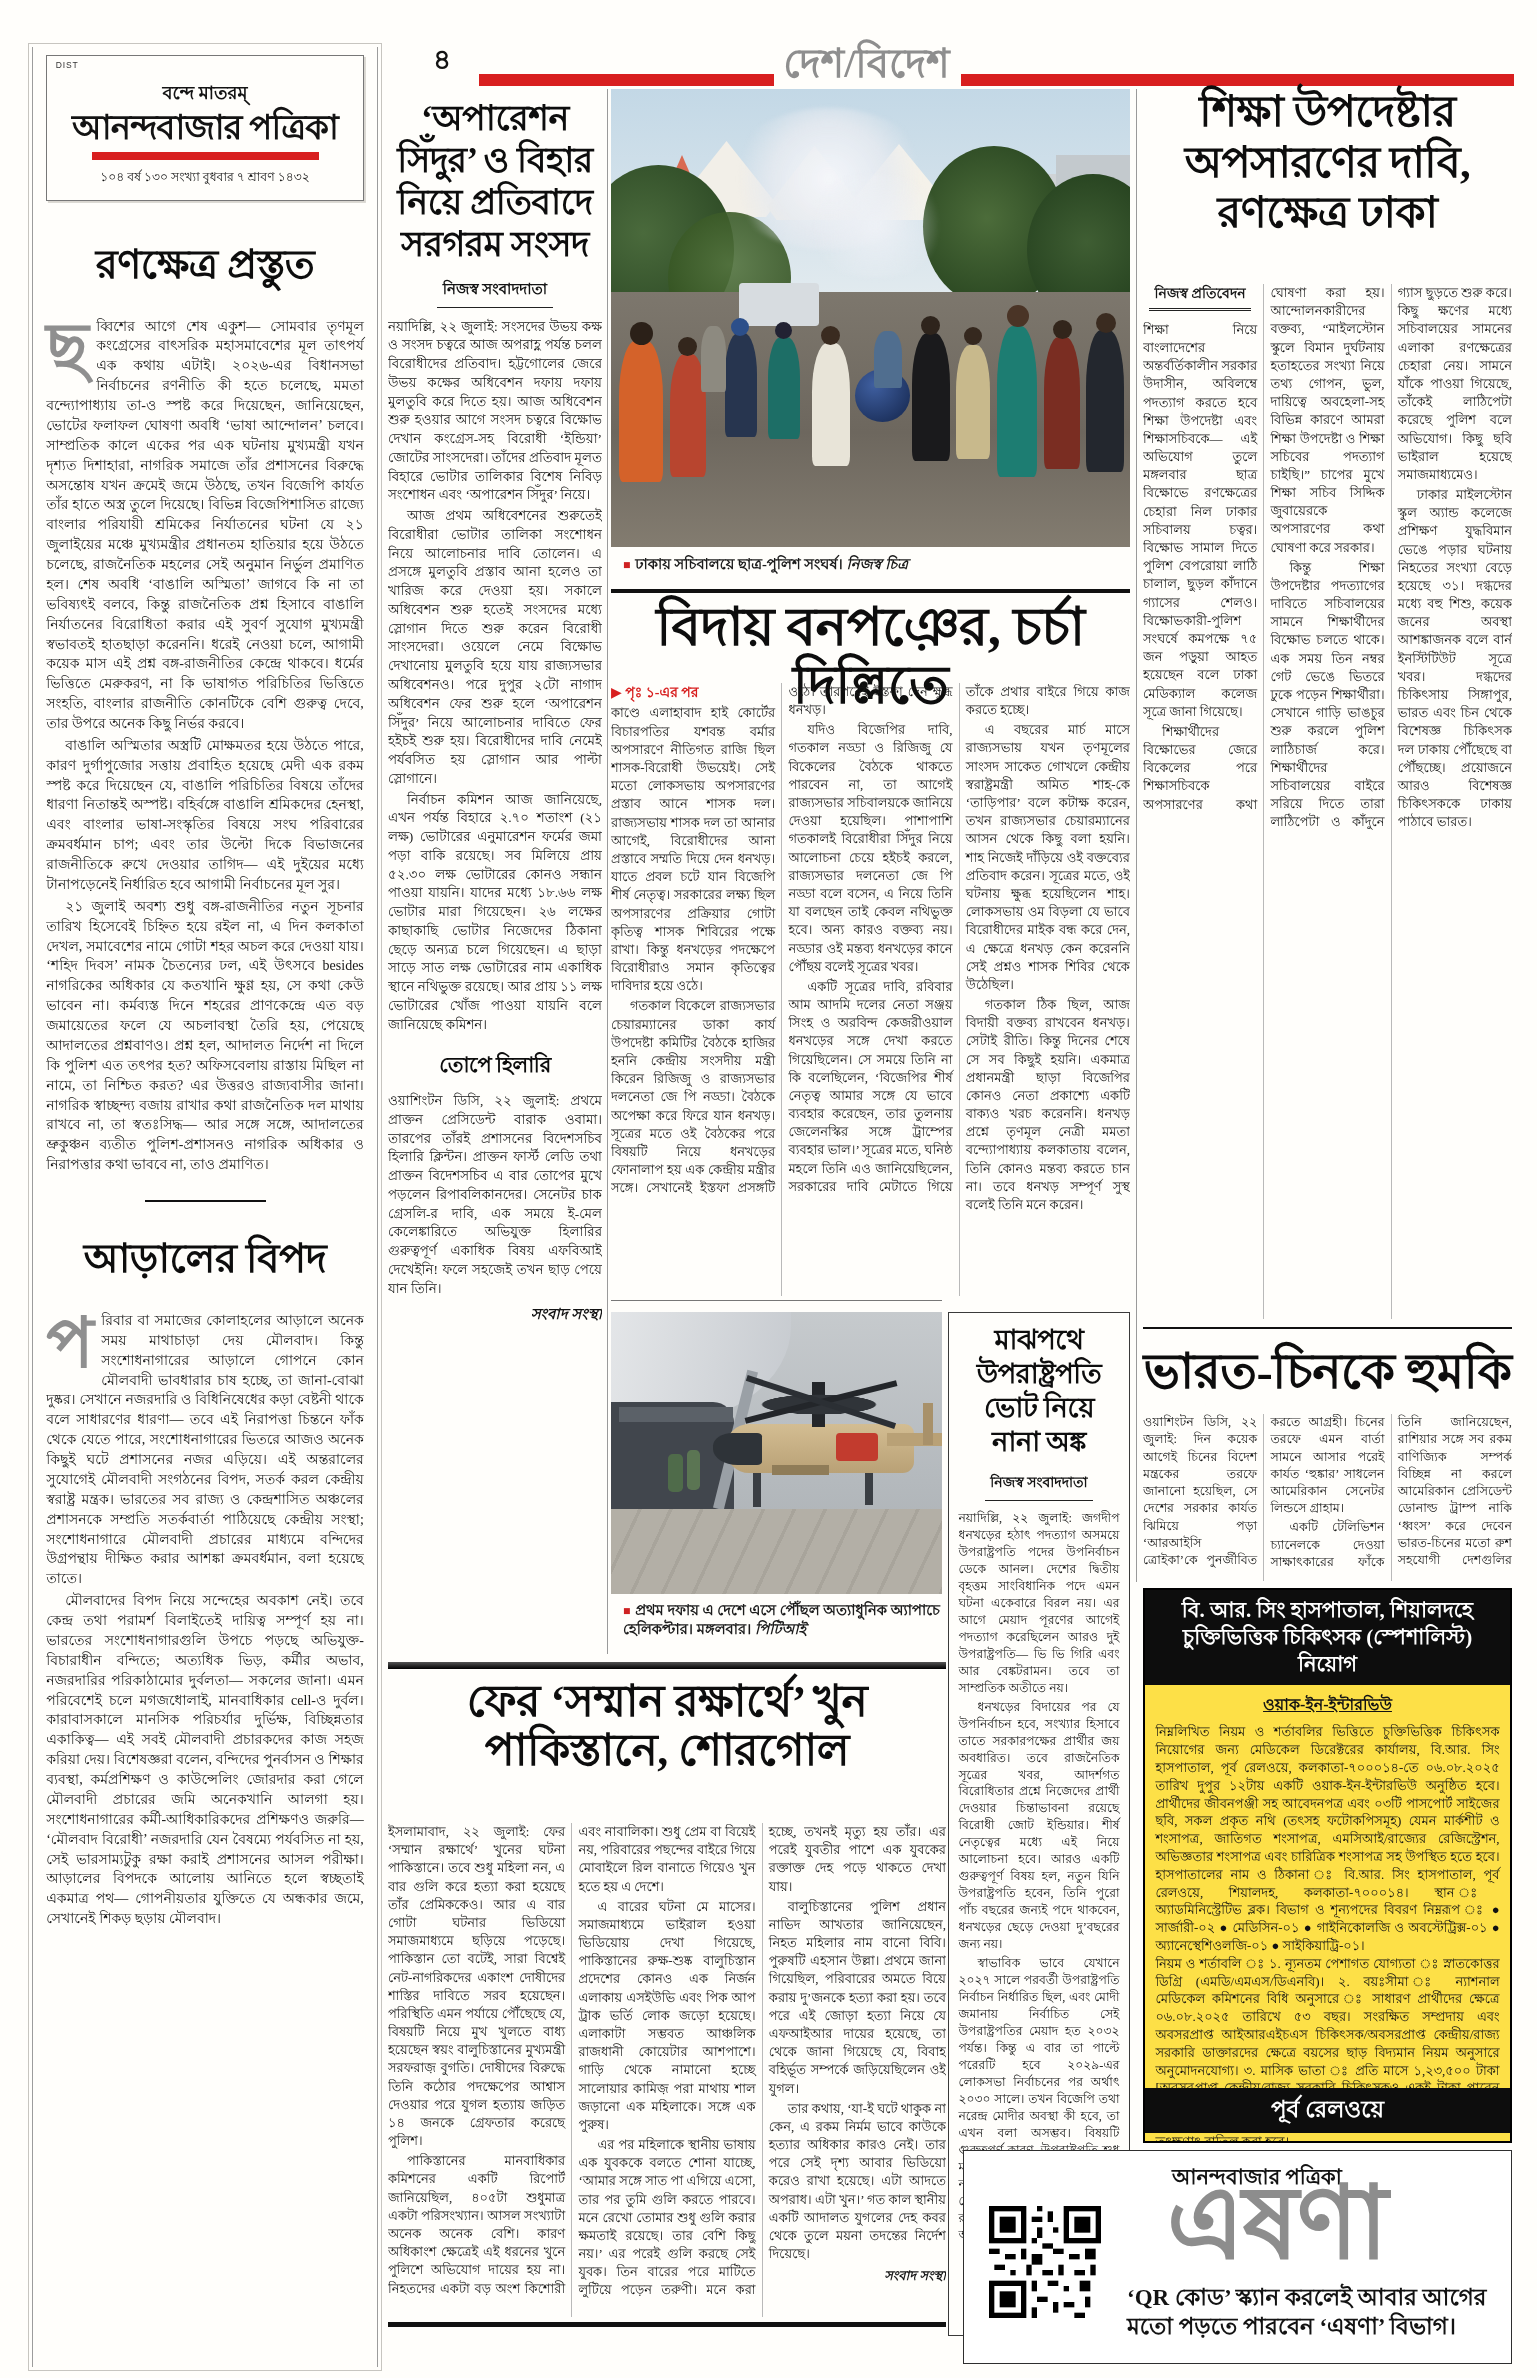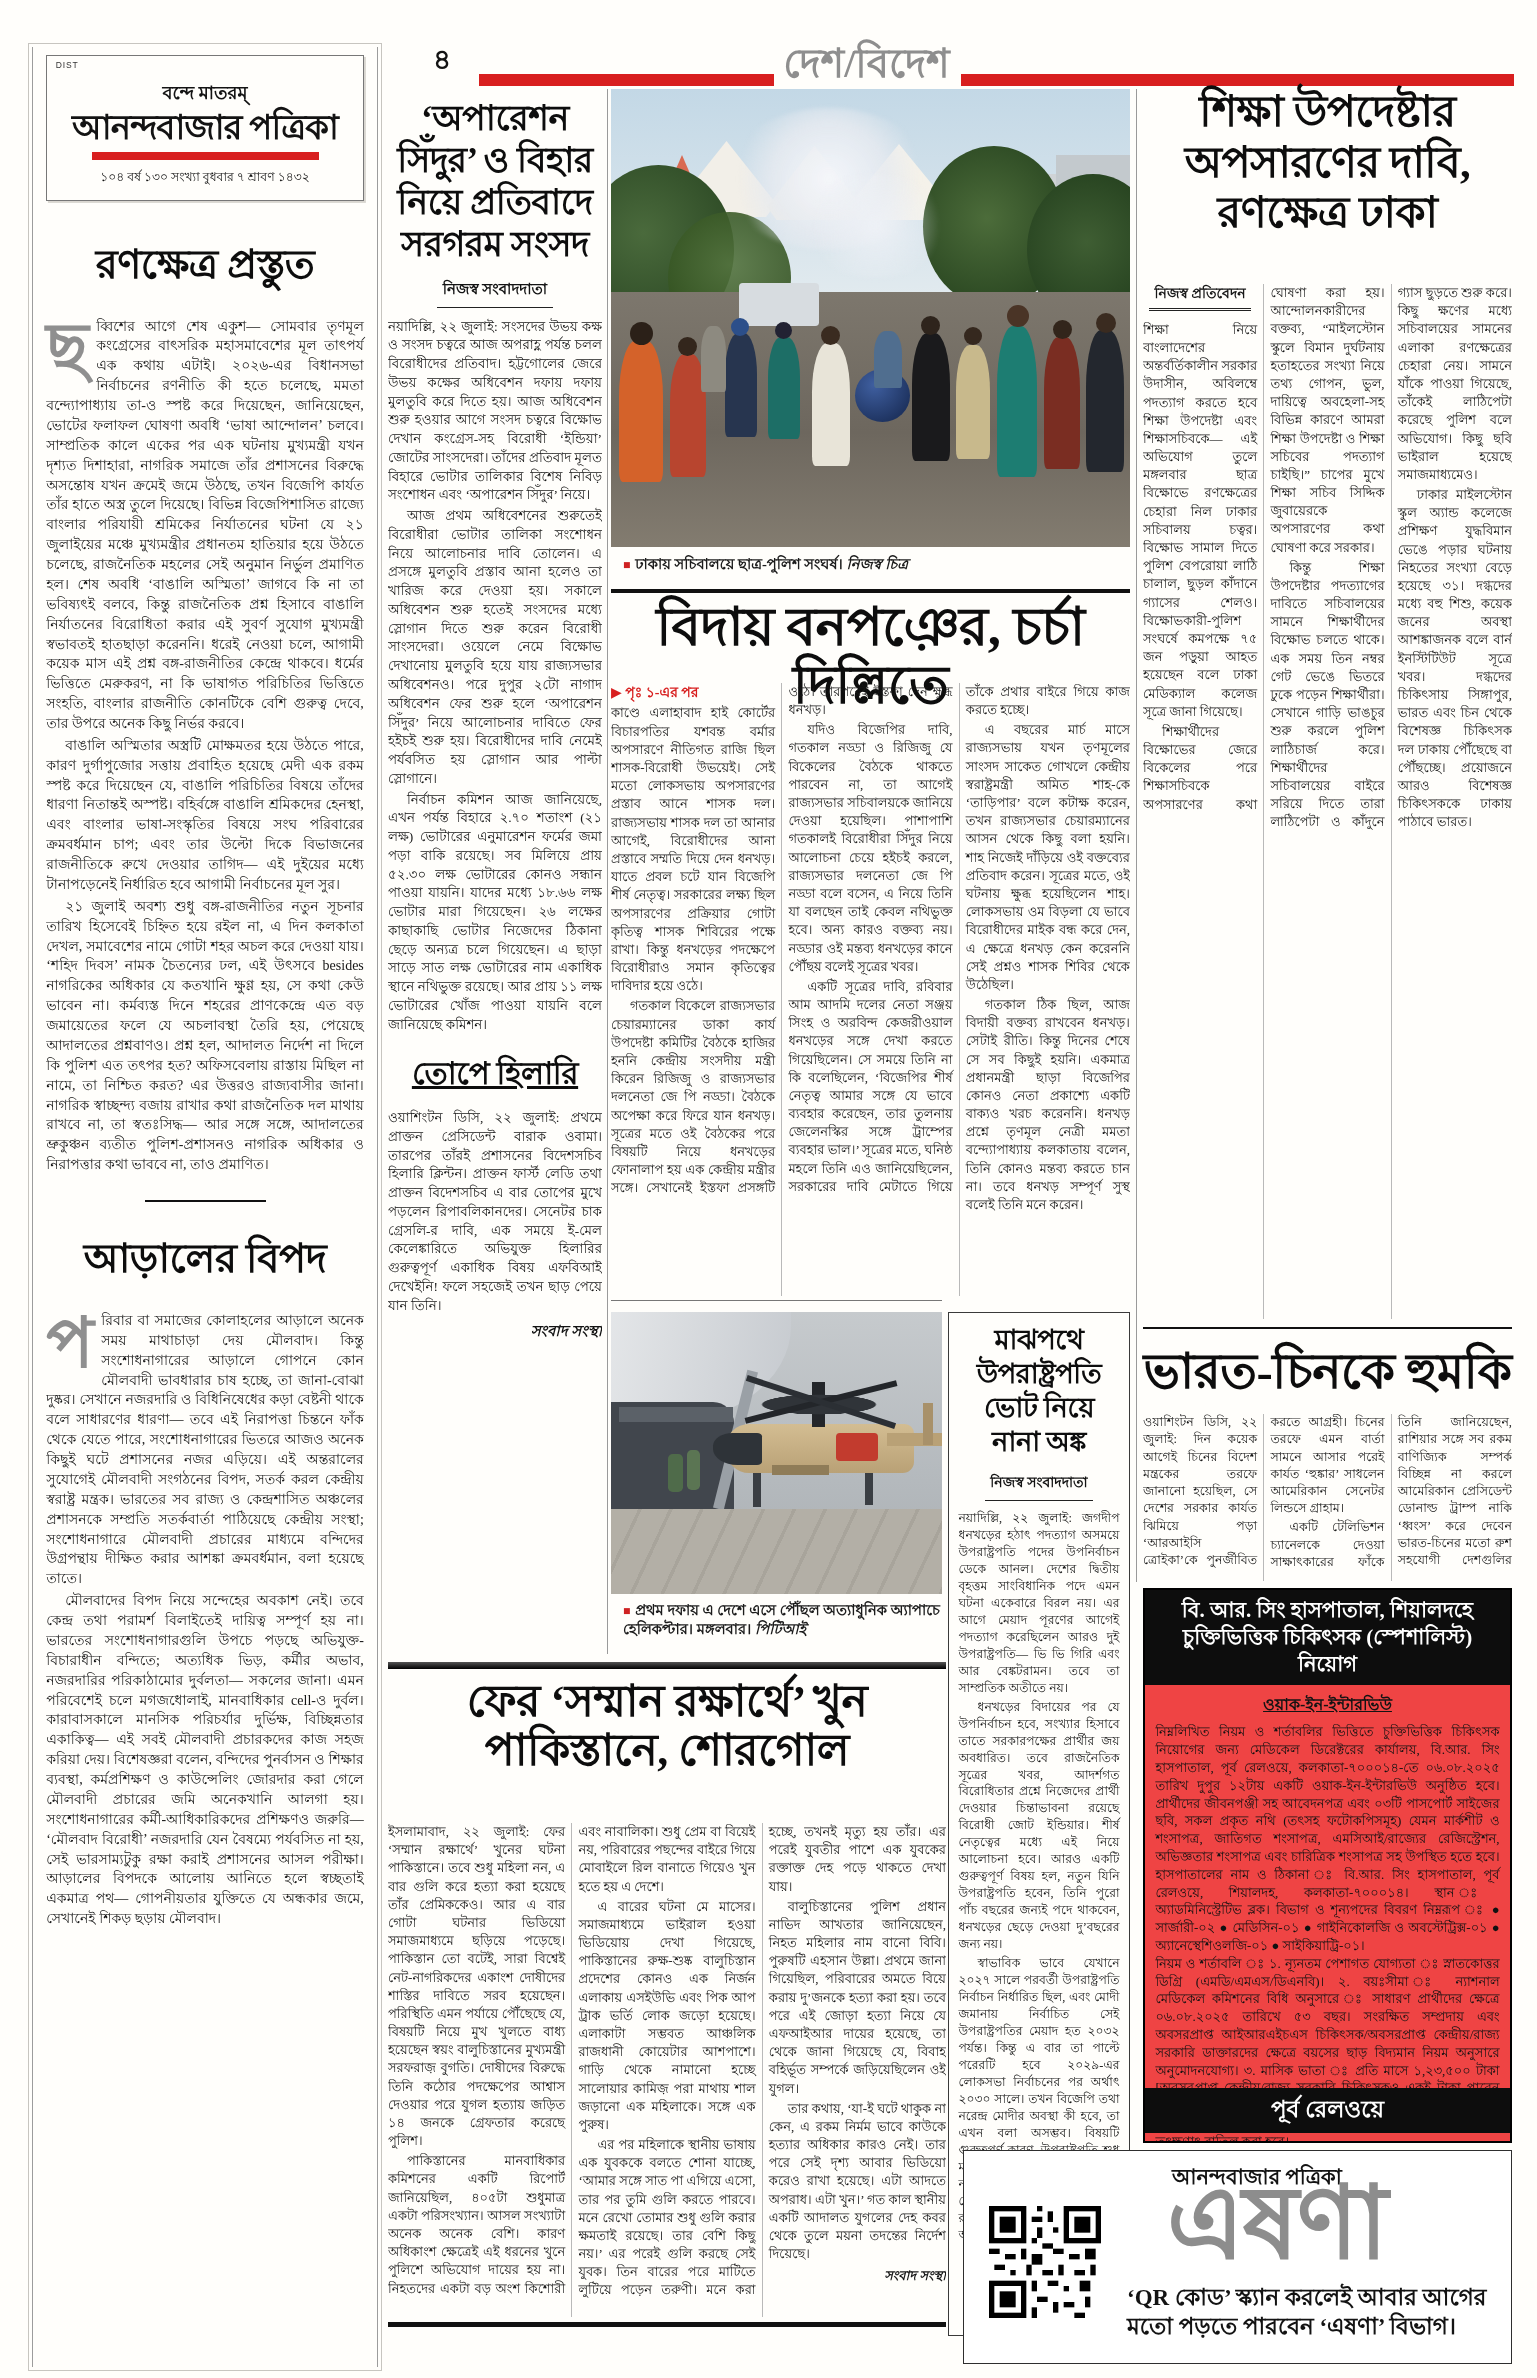--- a/index.html
+++ b/index.html
@@ -48,21 +48,21 @@
   .ed-body{font-size:14px;line-height:1.42;}
   .ed-div{width:121px;height:2.8px;background:#111;margin:24.6px auto;}
   
   .ph{position:absolute;overflow:hidden;background:#9aa4a8;}
   .ph *{position:absolute;}
   .cap{font-size:14.7px;font-weight:600;line-height:1.32;color:#1c1c1c;margin-left:12px;}
   .cap .bullet{color:#cf2222;font-size:12.3px;margin-right:4.7px;}
   .cap .credit{font-style:italic;font-weight:700;}
   
   .vpbox{border:1.4px solid #3a3a3a;box-sizing:border-box;padding:9.5px 9.5px;overflow:hidden;}
-  .adbox{border:2.8px solid #000;box-sizing:border-box;background:#ef4444;overflow:hidden;}
+  .adbox{border:2.8px solid #000;box-sizing:border-box;background:#fde047;overflow:hidden;}
   .adbar{background:#0d0d0d;color:#fff;font-weight:800;text-align:center;
          font-size:21px;line-height:1.3;padding:6.6px 7.6px;}
   .adsub{text-align:center;font-weight:800;text-decoration:underline;font-size:16px;margin:6.6px 0 4.7px;}
   .adtext{font-size:13px;line-height:1.37;text-align:justify;padding:0 10.4px;color:#111;}
   .adfoot{position:absolute;left:0;right:0;bottom:8px;background:#0d0d0d;color:#fff;
           text-align:center;font-weight:800;font-size:23px;padding:2.8px 0;}
   .eshona{border:1.9px solid #2e2e2e;box-sizing:border-box;background:#fff;}
   .eshona .brand{position:absolute;left:151px;top:9.5px;width:284px;text-align:center;
                  font-weight:800;font-size:21px;}
   .eshona .big{position:absolute;left:114px;top:24.6px;width:397px;text-align:center;
@@ -109,21 +109,21 @@
   </div>
 
   <div class="abs" style="left:388px;top:98px;width:214px;height:1560px;overflow:hidden;">
     <div class="hl ctr" style="font-size:35px;line-height:1.2;">‘অপারেশন সিঁদুর’ ও বিহার নিয়ে প্রতিবাদে সরগরম সংসদ</div>
     <div class="byline">নিজস্ব সংবাদদাতা</div>
     <div class="jtext" style="font-size:13.4px;line-height:1.4;">
       <p class="first">নয়াদিল্লি, ২২ জুলাই: সংসদের উভয় কক্ষ ও সংসদ চত্বরে আজ অপরাহ্ণ পর্যন্ত চলল বিরোধীদের প্রতিবাদ। হট্টগোলের জেরে উভয় কক্ষের অধিবেশন দফায় দফায় মুলতুবি করে দিতে হয়। আজ অধিবেশন শুরু হওয়ার আগে সংসদ চত্বরে বিক্ষোভ দেখান কংগ্রেস-সহ বিরোধী ‘ইন্ডিয়া’ জোটের সাংসদেরা। তাঁদের প্রতিবাদ মূলত বিহারে ভোটার তালিকার বিশেষ নিবিড় সংশোধন এবং ‘অপারেশন সিঁদুর’ নিয়ে।</p>
       <p>আজ প্রথম অধিবেশনের শুরুতেই বিরোধীরা ভোটার তালিকা সংশোধন নিয়ে আলোচনার দাবি তোলেন। এ প্রসঙ্গে মুলতুবি প্রস্তাব আনা হলেও তা খারিজ করে দেওয়া হয়। সকালে অধিবেশন শুরু হতেই সংসদের মধ্যে স্লোগান দিতে শুরু করেন বিরোধী সাংসদেরা। ওয়েলে নেমে বিক্ষোভ দেখানোয় মুলতুবি হয়ে যায় রাজ্যসভার অধিবেশনও। পরে দুপুর ২টো নাগাদ অধিবেশন ফের শুরু হলে ‘অপারেশন সিঁদুর’ নিয়ে আলোচনার দাবিতে ফের হইচই শুরু হয়। বিরোধীদের দাবি নেমেই পর্যবসিত হয় স্লোগান আর পাল্টা স্লোগানে।</p>
       <p>নির্বাচন কমিশন আজ জানিয়েছে, এখন পর্যন্ত বিহারে ২.৭০ শতাংশ (২১ লক্ষ) ভোটারের এনুমারেশন ফর্মের জমা পড়া বাকি রয়েছে। সব মিলিয়ে প্রায় ৫২.৩০ লক্ষ ভোটারের কোনও সন্ধান পাওয়া যায়নি। যাদের মধ্যে ১৮.৬৬ লক্ষ ভোটার মারা গিয়েছেন। ২৬ লক্ষের কাছাকাছি ভোটার নিজেদের ঠিকানা ছেড়ে অন্যত্র চলে গিয়েছেন। এ ছাড়া সাড়ে সাত লক্ষ ভোটারের নাম একাধিক স্থানে নথিভুক্ত রয়েছে। আর প্রায় ১১ লক্ষ ভোটারের খোঁজ পাওয়া যায়নি বলে জানিয়েছে কমিশন।</p>
     </div>
-    <div class="hl ctr" style="font-size:31px;margin:15px 0 7.6px;text-decoration:underline;">তোপে হিলারি</div>
+    <div class="hl ctr" style="font-size:21px;margin:15px 0 7.6px;">তোপে হিলারি</div>
     <div class="jtext" style="font-size:13.4px;line-height:1.4;">
       <p class="first">ওয়াশিংটন ডিসি, ২২ জুলাই: প্রথমে প্রাক্তন প্রেসিডেন্ট বারাক ওবামা। তারপের তাঁরই প্রশাসনের বিদেশসচিব হিলারি ক্লিন্টন। প্রাক্তন ফার্স্ট লেডি তথা প্রাক্তন বিদেশসচিব এ বার তোপের মুখে পড়লেন রিপাবলিকানদের। সেনেটর চাক গ্রেসলি-র দাবি, এক সময়ে ই-মেল কেলেঙ্কারিতে অভিযুক্ত হিলারির গুরুত্বপূর্ণ একাধিক বিষয় এফবিআই দেখেইনি! ফলে সহজেই তখন ছাড় পেয়ে যান তিনি।</p>
     </div>
     <div class="signoff">সংবাদ সংস্থা</div>
   </div>
 
   <div class="vline" style="left:607px;top:89px;height:1565px;"></div>
 
   <div class="ph" style="left:611px;top:89px;width:519px;height:458px;">
     <div style="left:0;top:0;width:519px;height:218px;background:linear-gradient(#c3d8e6,#e3ebef);"></div>

